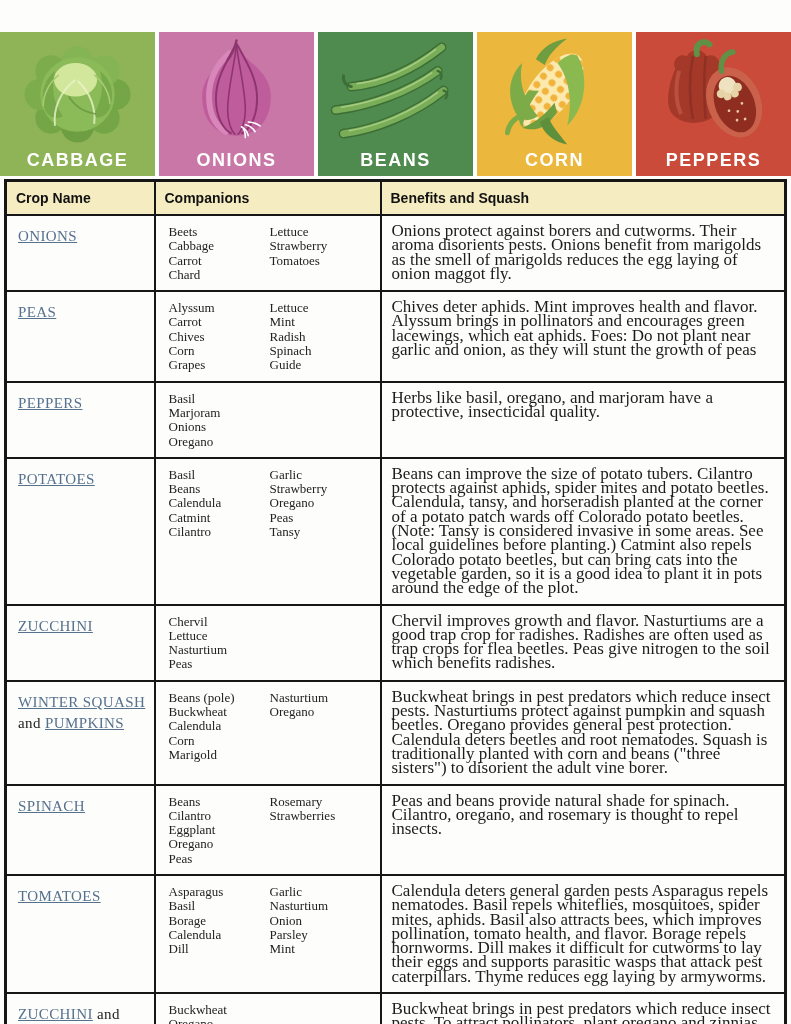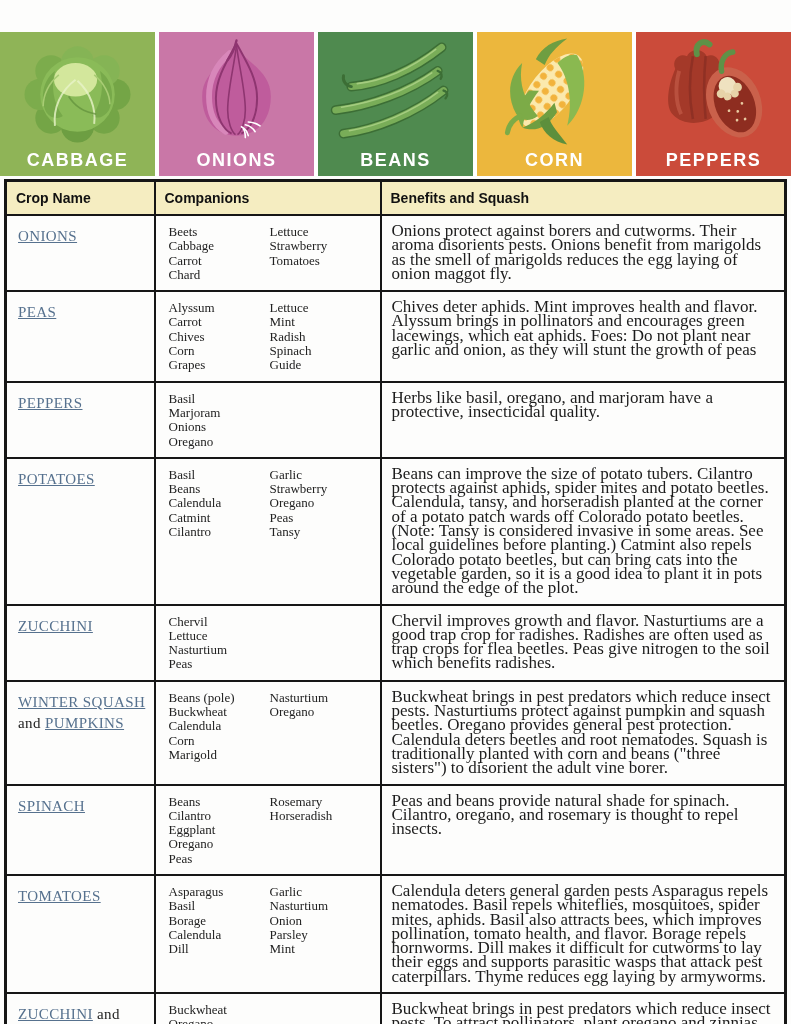--- a/index.html
+++ b/index.html
@@ -300,21 +300,21 @@
             <div class="comp-wrap">
               <div class="comp-col1">
                 <div>Beans</div>
                 <div>Cilantro</div>
                 <div>Eggplant</div>
                 <div>Oregano</div>
                 <div>Peas</div>
               </div>
               <div class="comp-col2">
                 <div>Rosemary</div>
-                <div>Horseradish</div>
+                <div>Strawberries</div>
               </div>
             </div>
           </td>
           <td class="benefits-cell">Peas and beans provide natural shade for spinach. Cilantro, oregano, and rosemary is thought to repel insects.</td>
         </tr>
         <tr>
           <td class="crop-cell">
             <div class="crop-line"><a>TOMATOES</a></div>
           </td>
           <td class="companions-cell">

